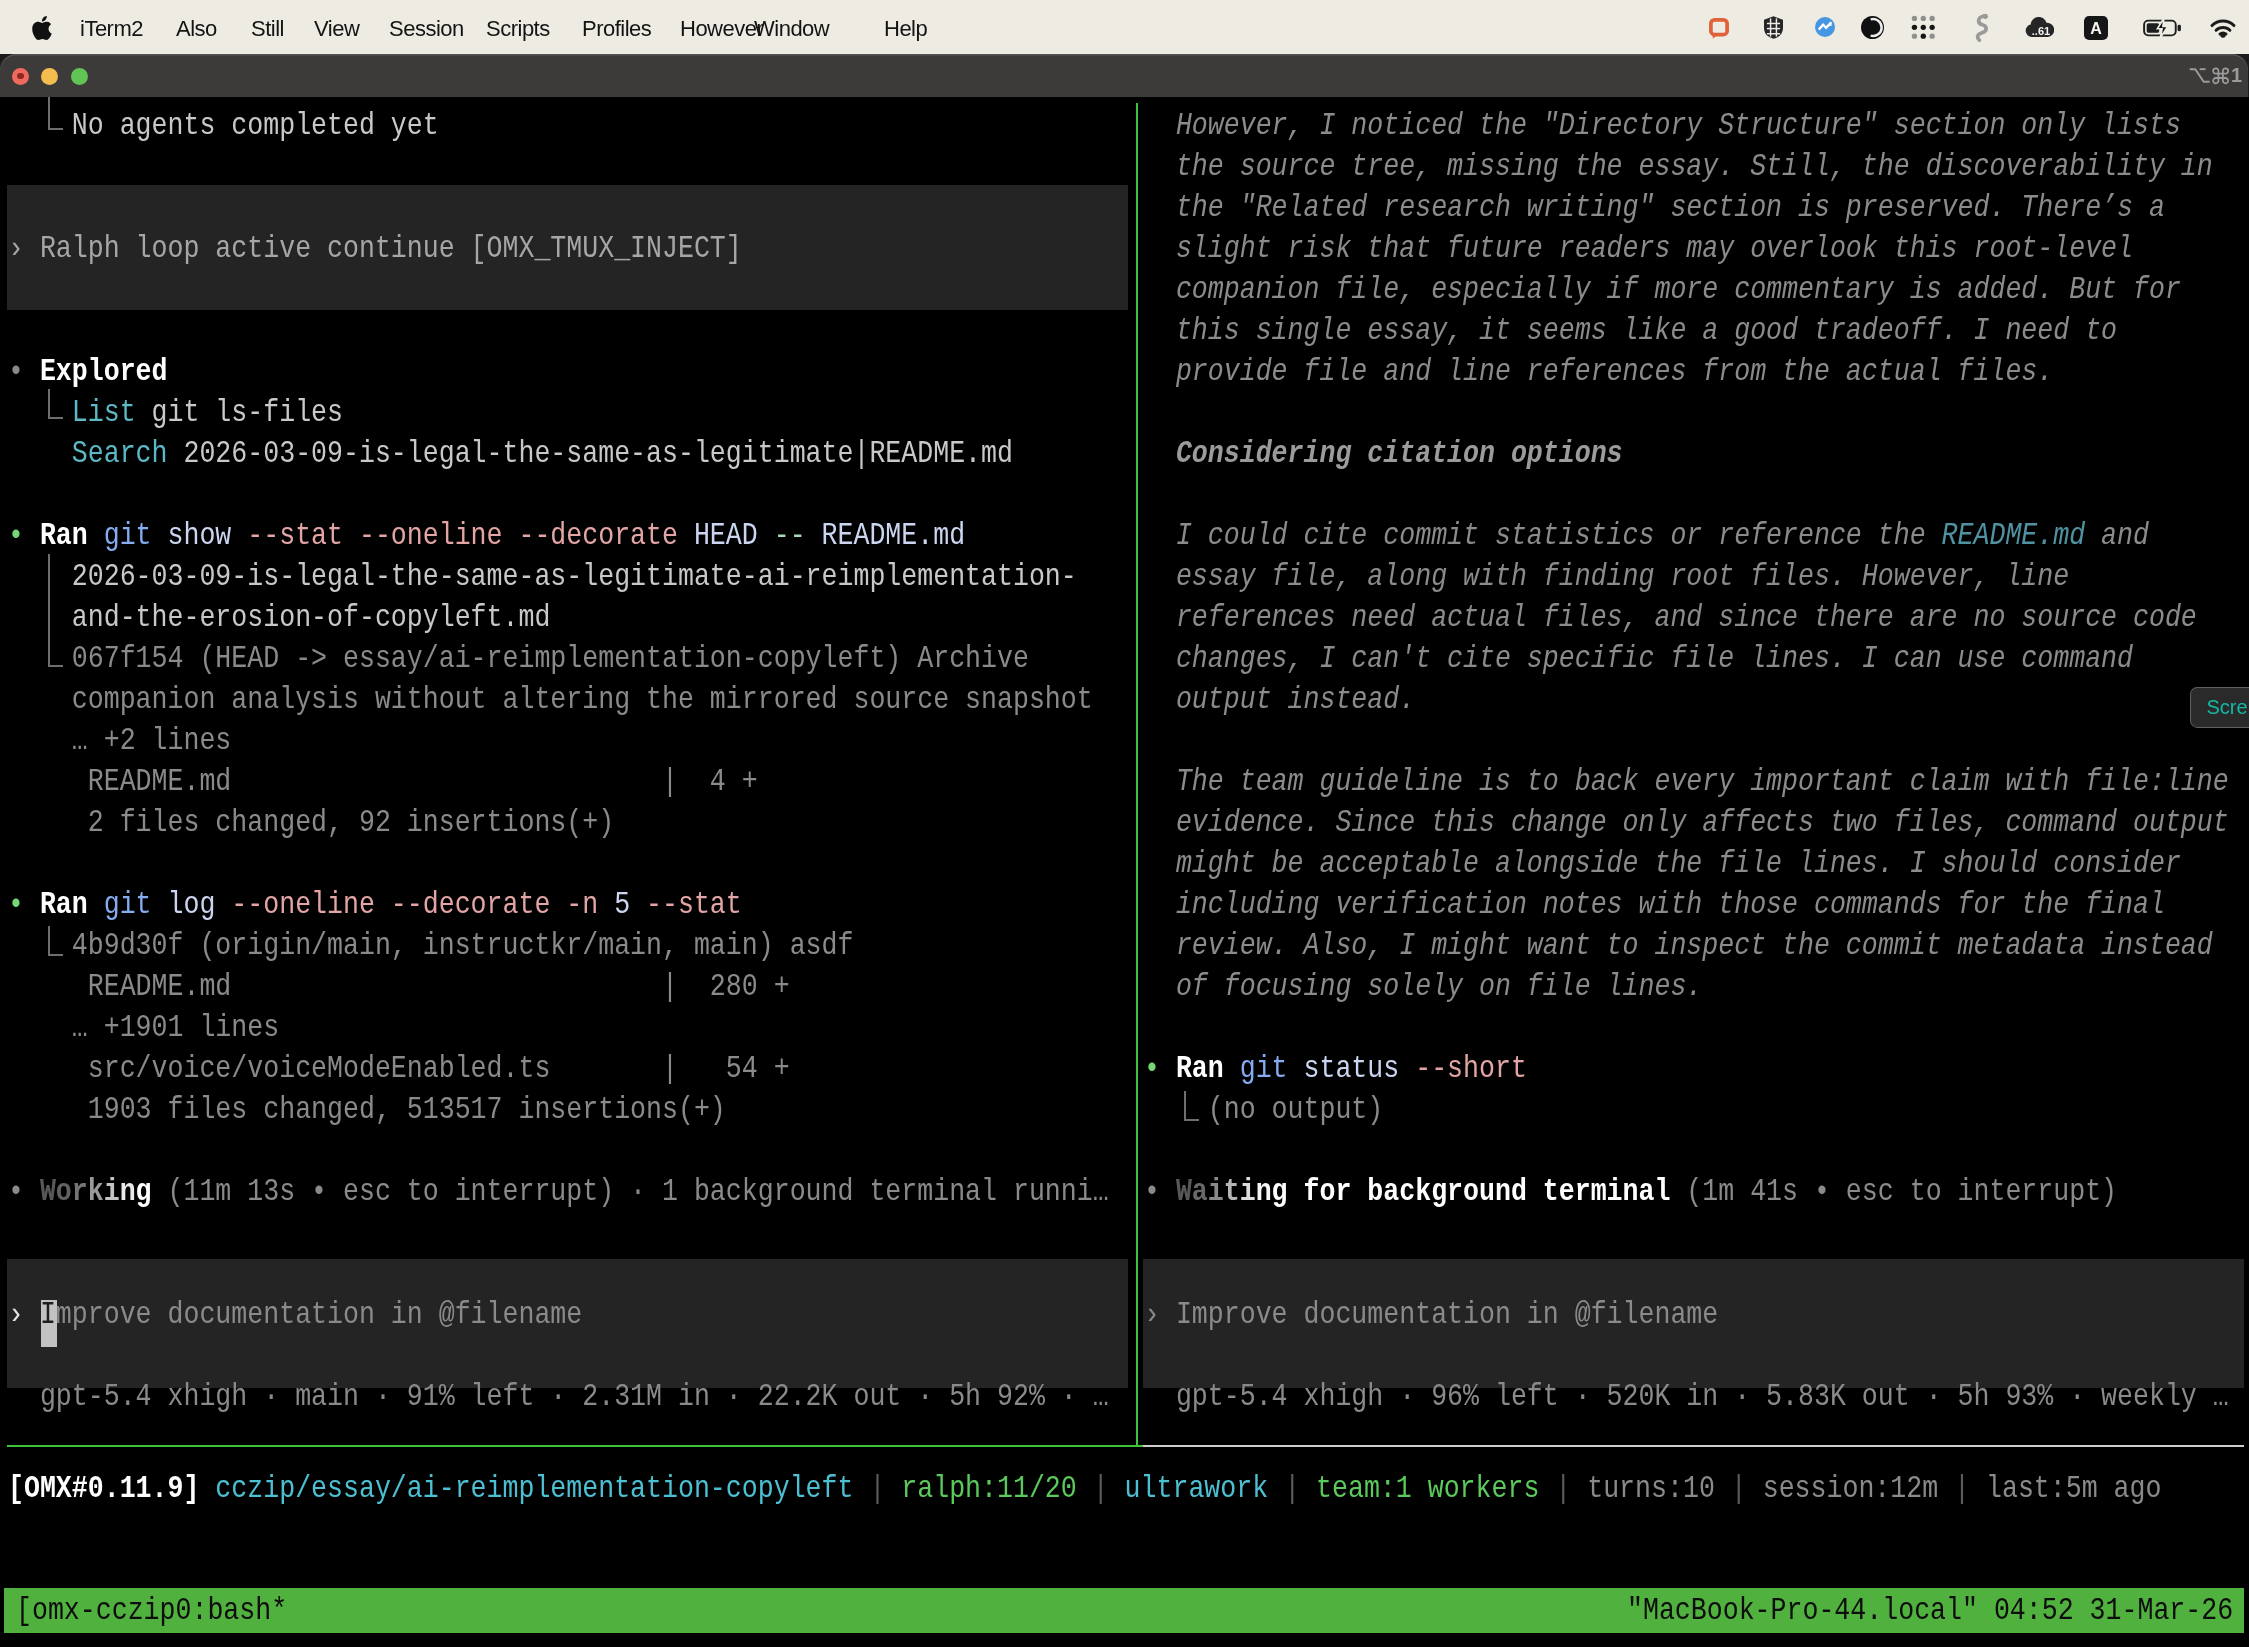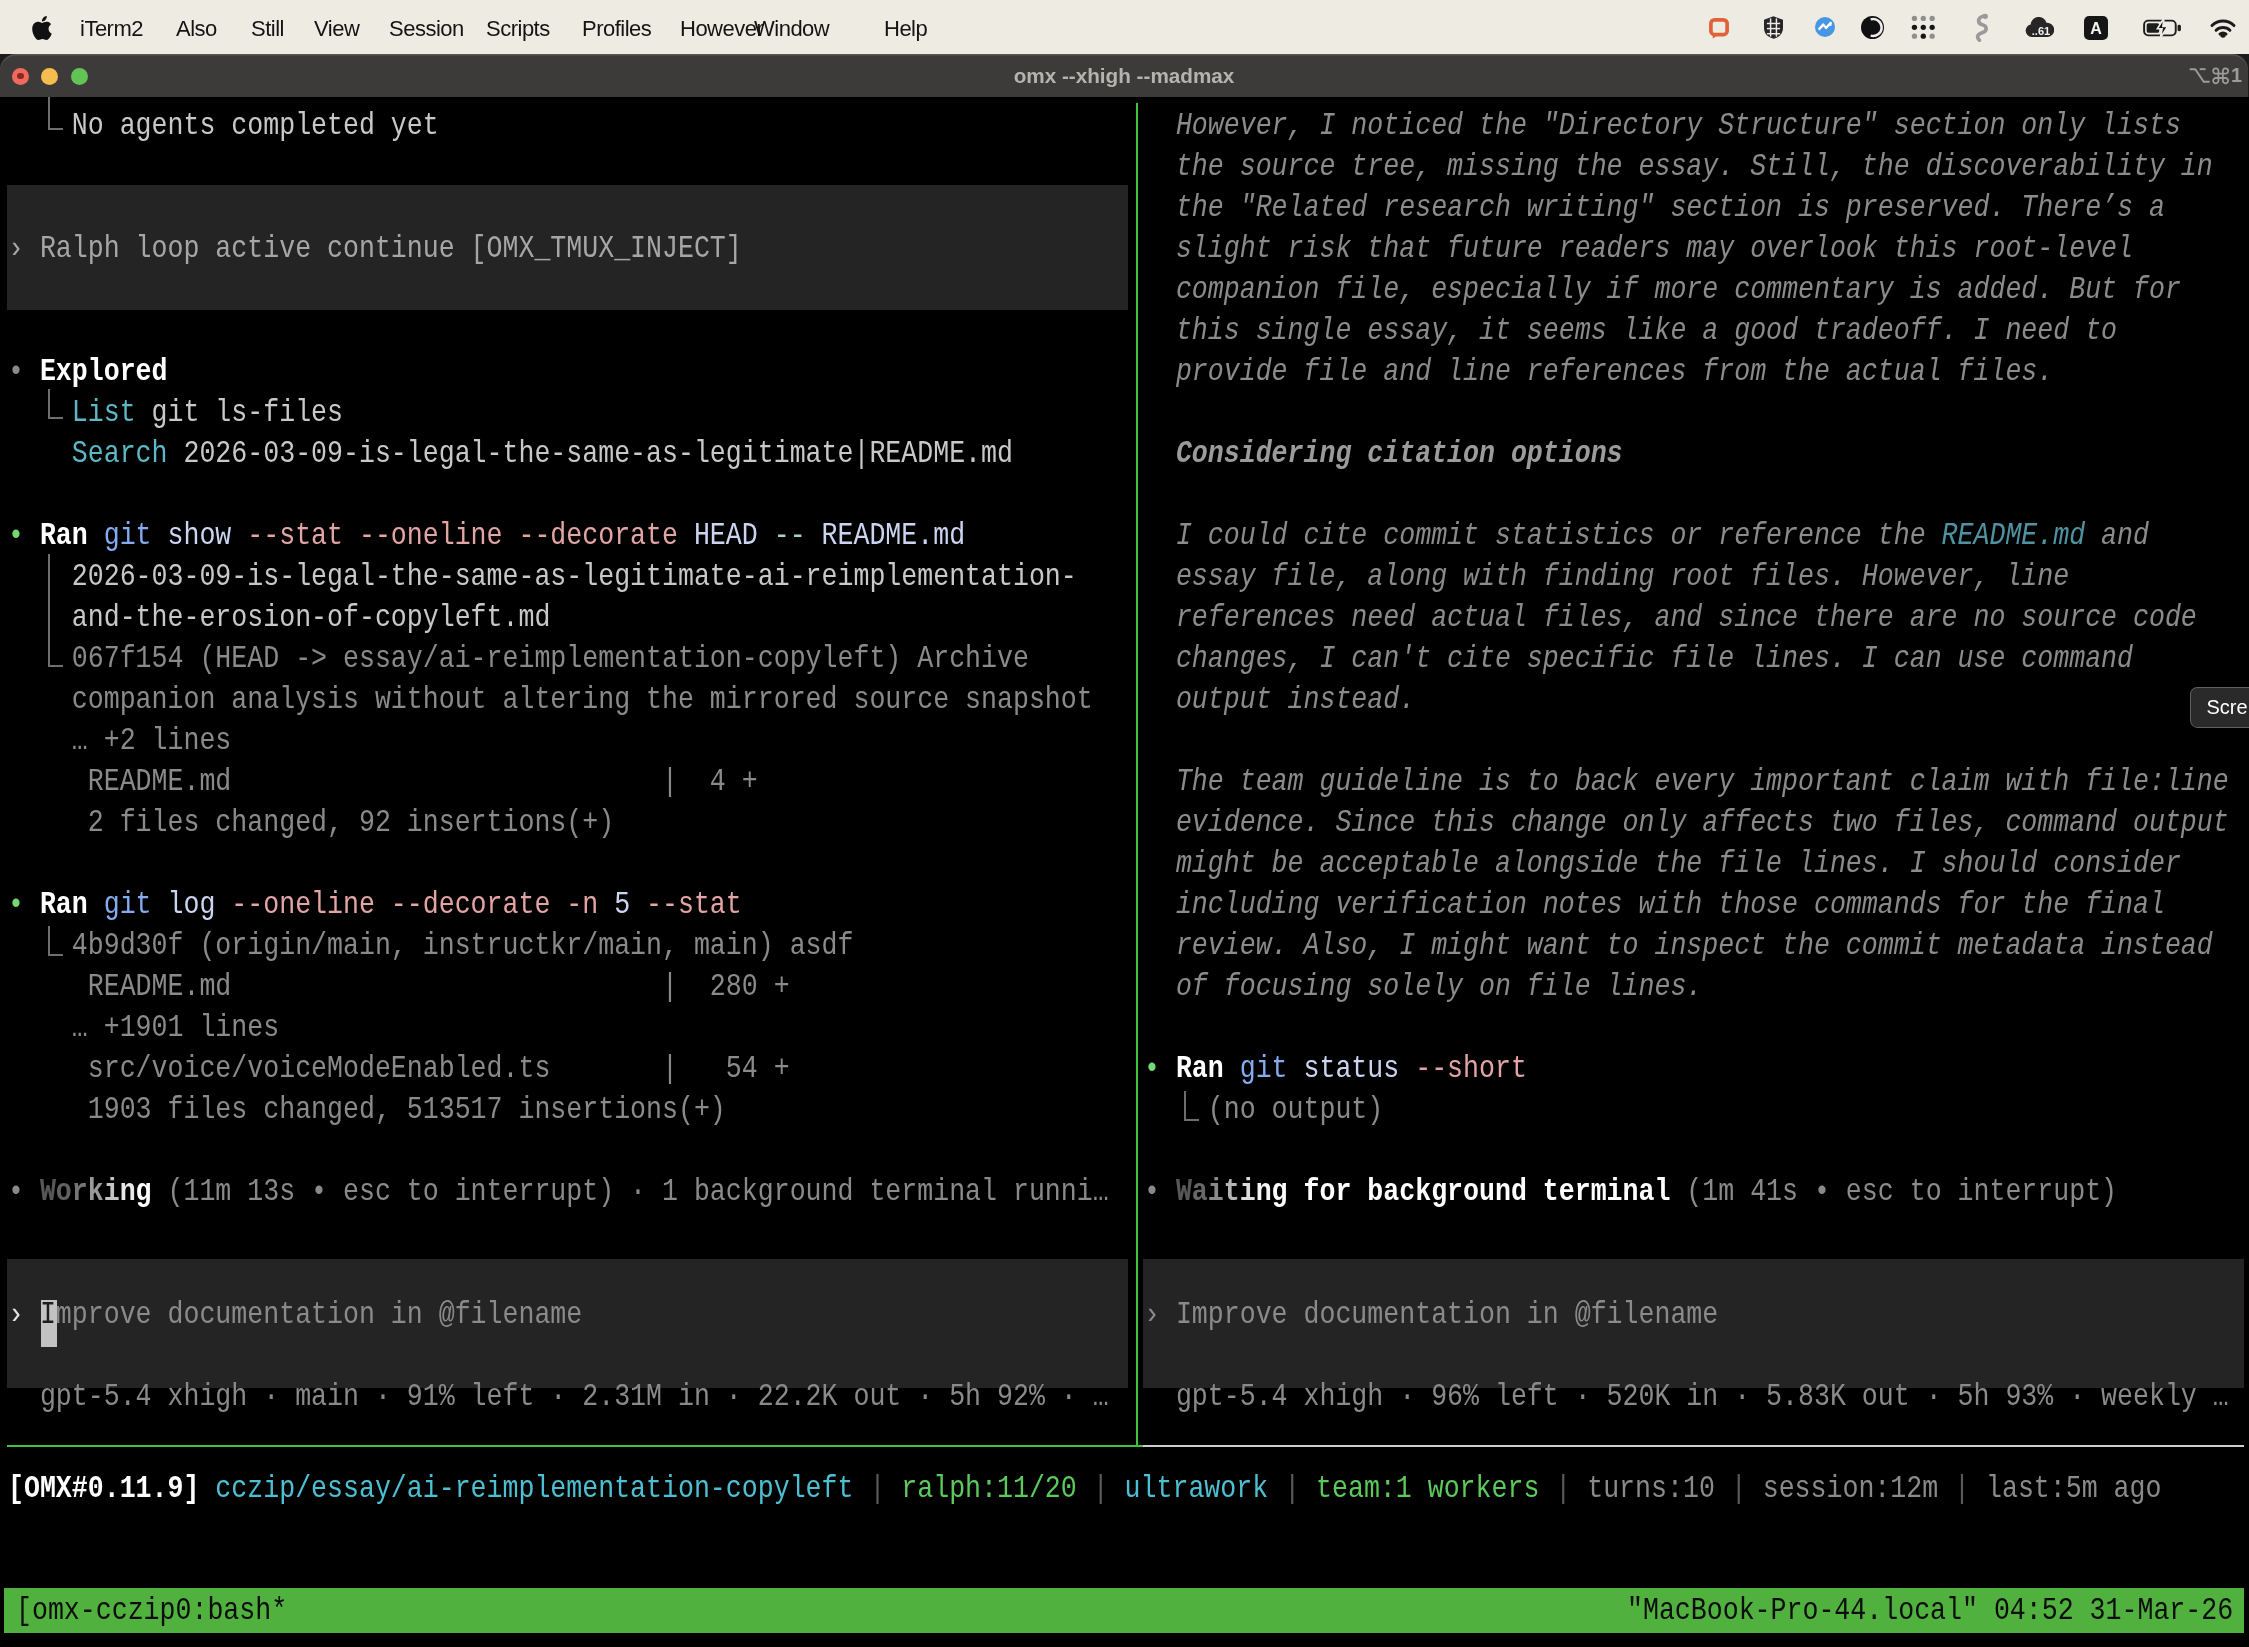--- a/index.html
+++ b/index.html
@@ -125,21 +125,20 @@
       <g fill="none" stroke="#9b9b9b" stroke-width="2.4">
         <path d="M40 13 v6 h6 v-6 z"></path>
         <path d="M40 13 v-3.4 a3.6 3.6 0 1 0 -3.6 3.4 z"></path>
         <path d="M46 13 v-3.4 a3.6 3.6 0 1 1 3.6 3.4 z"></path>
         <path d="M40 19 v3.4 a3.6 3.6 0 1 1 -3.6 -3.4 z"></path>
         <path d="M46 19 v3.4 a3.6 3.6 0 1 0 3.6 -3.4 z"></path>
       </g>
       <text x="57" y="25" font-family="Liberation Sans" font-size="27" font-weight="700" fill="#9b9b9b">1</text>
     </svg>
   </div>
-  <div id="title">omx --xhigh --madmax</div>
   <div id="term"></div>
 
   <div class="box" style="left:7.4px;top:185px;width:1121px;height:125px"></div>
   <div class="box" style="left:7.4px;top:1259px;width:1121px;height:129px"></div>
   <div class="box" style="left:1143px;top:1259px;width:1101px;height:129px"></div>
 
   <div class="gvl" style="left:1136px;top:103px;width:2.2px;height:1343px"></div>
   <div class="gvl" style="left:7.4px;top:1445px;width:1136px;height:1.8px"></div>
   <div class="abs" style="left:1143px;top:1445px;width:1101px;height:1.8px;background:#cdcdcd"></div>
 
@@ -217,18 +216,18 @@
 
 <span class="dim">•</span> <span style="font-weight:700"><span style="color:#585858">W</span><span style="color:#686868">a</span><span style="color:#8a8a8a">i</span><span style="color:#b5b5b5">t</span><span style="color:#dddddd">i</span><span style="color:#f5f5f5">n</span><span style="color:#fff">g for background terminal</span></span> <span class="dim">(1m 41s • esc to interrupt)</span>
 
 
 <span class="dim">› Improve documentation in @filename</span>
 
   <span class="dim">gpt-5.4 xhigh · 96% left · 520K in · 5.83K out · 5h 93% · weekly …</span></pre>
 
 <pre class="mono" style="left:8px;top:1468px"><span class="wb">[OMX#0.11.9]</span> <span class="cy2">cczip/essay/ai-reimplementation-copyleft</span> <span class="sep">|</span> <span class="sg">ralph:11/20</span> <span class="sep">|</span> <span class="cy2">ultrawork</span> <span class="sep">|</span> <span class="sg">team:1 workers</span> <span class="sep">|</span> <span class="dim">turns:10</span> <span class="sep">|</span> <span class="dim">session:12m</span> <span class="sep">|</span> <span class="dim">last:5m ago</span></pre>
 
-  <div class="abs" style="left:2190px;top:687px;width:60px;height:41px;background:#2a2a2a;border:1.5px solid #606060;border-right:0;border-radius:7.4px 0 0 7.4px;color:#ffffff;font-size:20px;line-height:38px;padding-left:15.5px">Scre</div>
+  <div class="abs" style="left:2190px;top:687px;width:60px;height:41px;background:#2a2a2a;border:1.5px solid #606060;border-right:0;border-radius:7.4px 0 0 7.4px;color:#14b8a6;font-size:20px;line-height:38px;padding-left:15.5px">Scre</div>
   <div id="tmuxbar" class="abs" style="left:3.7px;top:1588px;width:2240px;height:45px;background:#51b13f"></div>
 <pre class="mono" style="left:16px;top:1590px;color:#0d0d0d">[omx-cczip0:bash*</pre>
 <pre class="mono" style="left:1627px;top:1590px;color:#0d0d0d">"MacBook-Pro-44.local" 04:52 31-Mar-26</pre>
 </div>
 
 
 </body></html>

